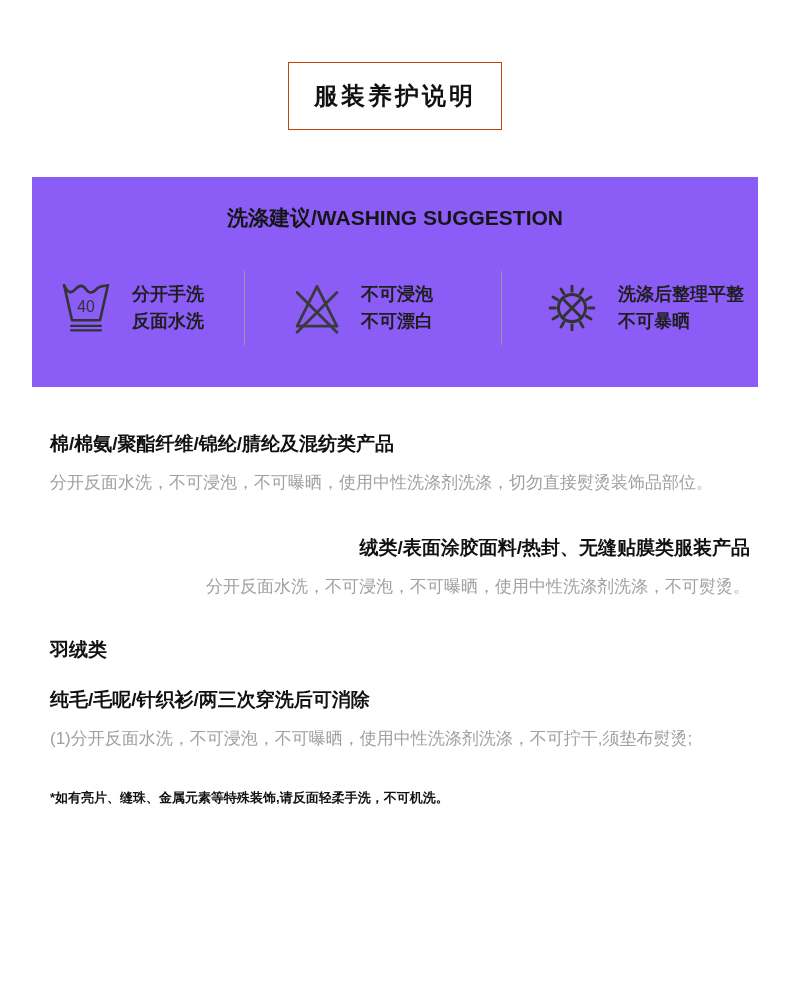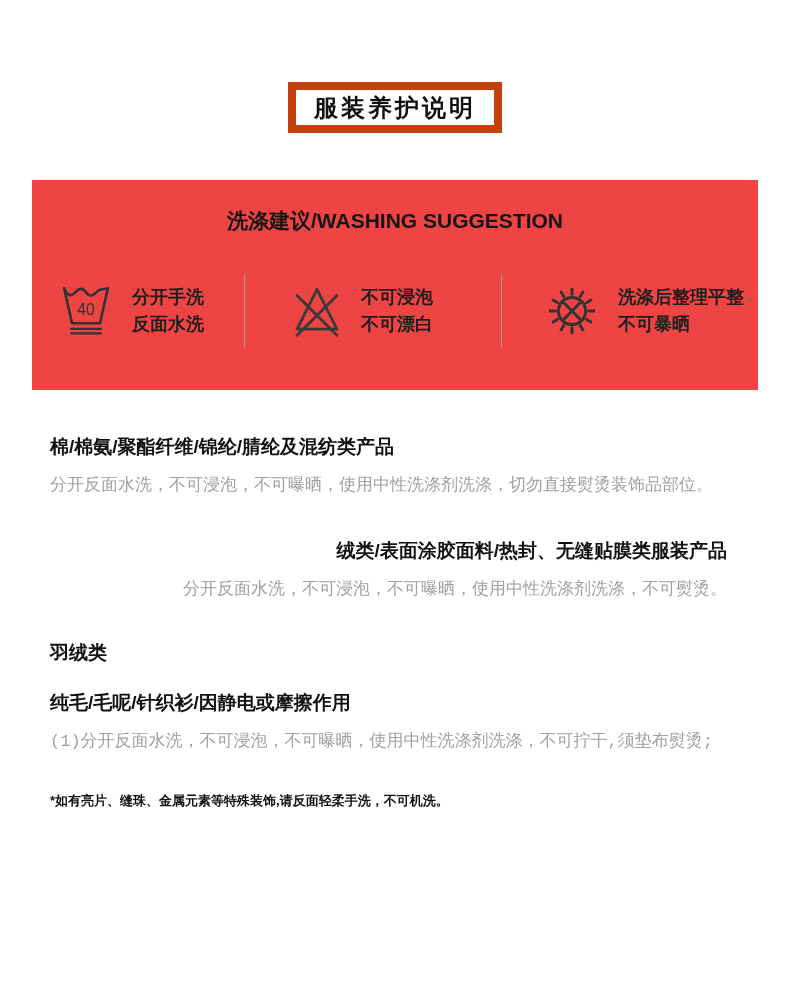--- a/index.html
+++ b/index.html
@@ -6,58 +6,58 @@
   html, body { background: #ffffff; }
   body {
     width: 790px;
     font-family: "Liberation Sans", "DejaVu Sans", sans-serif;
     color: #111;
   }
   .page { width: 790px; height: 990px; position: relative; background: #fff; }
 
   
   .title-box {
-    width: 214px; height: 51px;
-    margin: 82px auto 0 auto;
-    border: 8px solid #c2410c;
+    width: 214px; height: 68px;
+    margin: 62px auto 0 auto;
+    border: 1px solid #c2410c;
     display: flex; align-items: center; justify-content: center;
   }
   .title-box span {
     font-size: 24px; font-weight: 700; letter-spacing: 3px; color: #111;
   }
 
   
   .wash-panel {
     width: 726px; height: 210px;
     margin: 47px auto 0 auto;
-    background: #ef4444;
+    background: #8b5cf6;
     padding-top: 27px;
   }
   .wash-header {
     text-align: center;
     font-size: 21px; font-weight: 700; color: #151515;
   }
   .wash-row {
     display: flex; align-items: center;
     height: 116px; margin-top: 18px;
   }
   .wash-group { display: flex; align-items: center; }
   .wash-group.g1 { width: 212px; padding-left: 26px; }
   .wash-group.g2 { width: 256px; padding-left: 46px; }
   .wash-group.g3 { flex: 1; padding-left: 42px; }
   .v-divider { width: 1px; height: 74px; background: #9a9a9a; }
   .wash-icon { flex: 0 0 auto; }
   .wash-label { margin-left: 18px; font-size: 18px; font-weight: 600; color: #1e1e1e; line-height: 27px; }
 
   
-  .content { padding: 0 63px 0 50px; margin-top: 44px; }
+  .content { padding: 0 40px 0 50px; margin-top: 44px; }
   .care-section .sec-heading {
     font-size: 19px; font-weight: 700; color: #111;
   }
-  .care-section .sec-body { margin-top: 10px; font-family: Liberation Mono, monospace; }
+  .care-section .sec-body { margin-top: 10px; }
   .care-section .body-line {
     font-size: 17px; color: #a0a0a0; line-height: 32px;
   }
   .sec-1 { margin-top: 29px; }
   .sec-2 { margin-top: 36px; text-align: right; }
   .sec-3 { margin-top: 34px; }
   .sec-4 { margin-top: 24px; }
   .footnote {
     margin-top: 34px;
     font-size: 13px; font-weight: 700; color: #111;
@@ -156,21 +156,21 @@
       <div class="sec-body">
         <div class="body-line">分开反面水洗，不可浸泡，不可曝晒，使用中性洗涤剂洗涤，不可熨烫。</div>
       </div>
     </div>
 
     <div class="care-section sec-3">
       <div class="sec-heading">羽绒类</div>
     </div>
 
     <div class="care-section sec-4">
-      <div class="sec-heading">纯毛/毛呢/针织衫/因静电或摩擦作用</div>
+      <div class="sec-heading">纯毛/毛呢/针织衫/两三次穿洗后可消除</div>
       <div class="sec-body">
         <div class="body-line">(1)分开反面水洗，不可浸泡，不可曝晒，使用中性洗涤剂洗涤，不可拧干,须垫布熨烫;</div>
       </div>
     </div>
 
     <div class="footnote">*如有亮片、缝珠、金属元素等特殊装饰,请反面轻柔手洗，不可机洗。</div>
 
   </div>
 </div>
 

